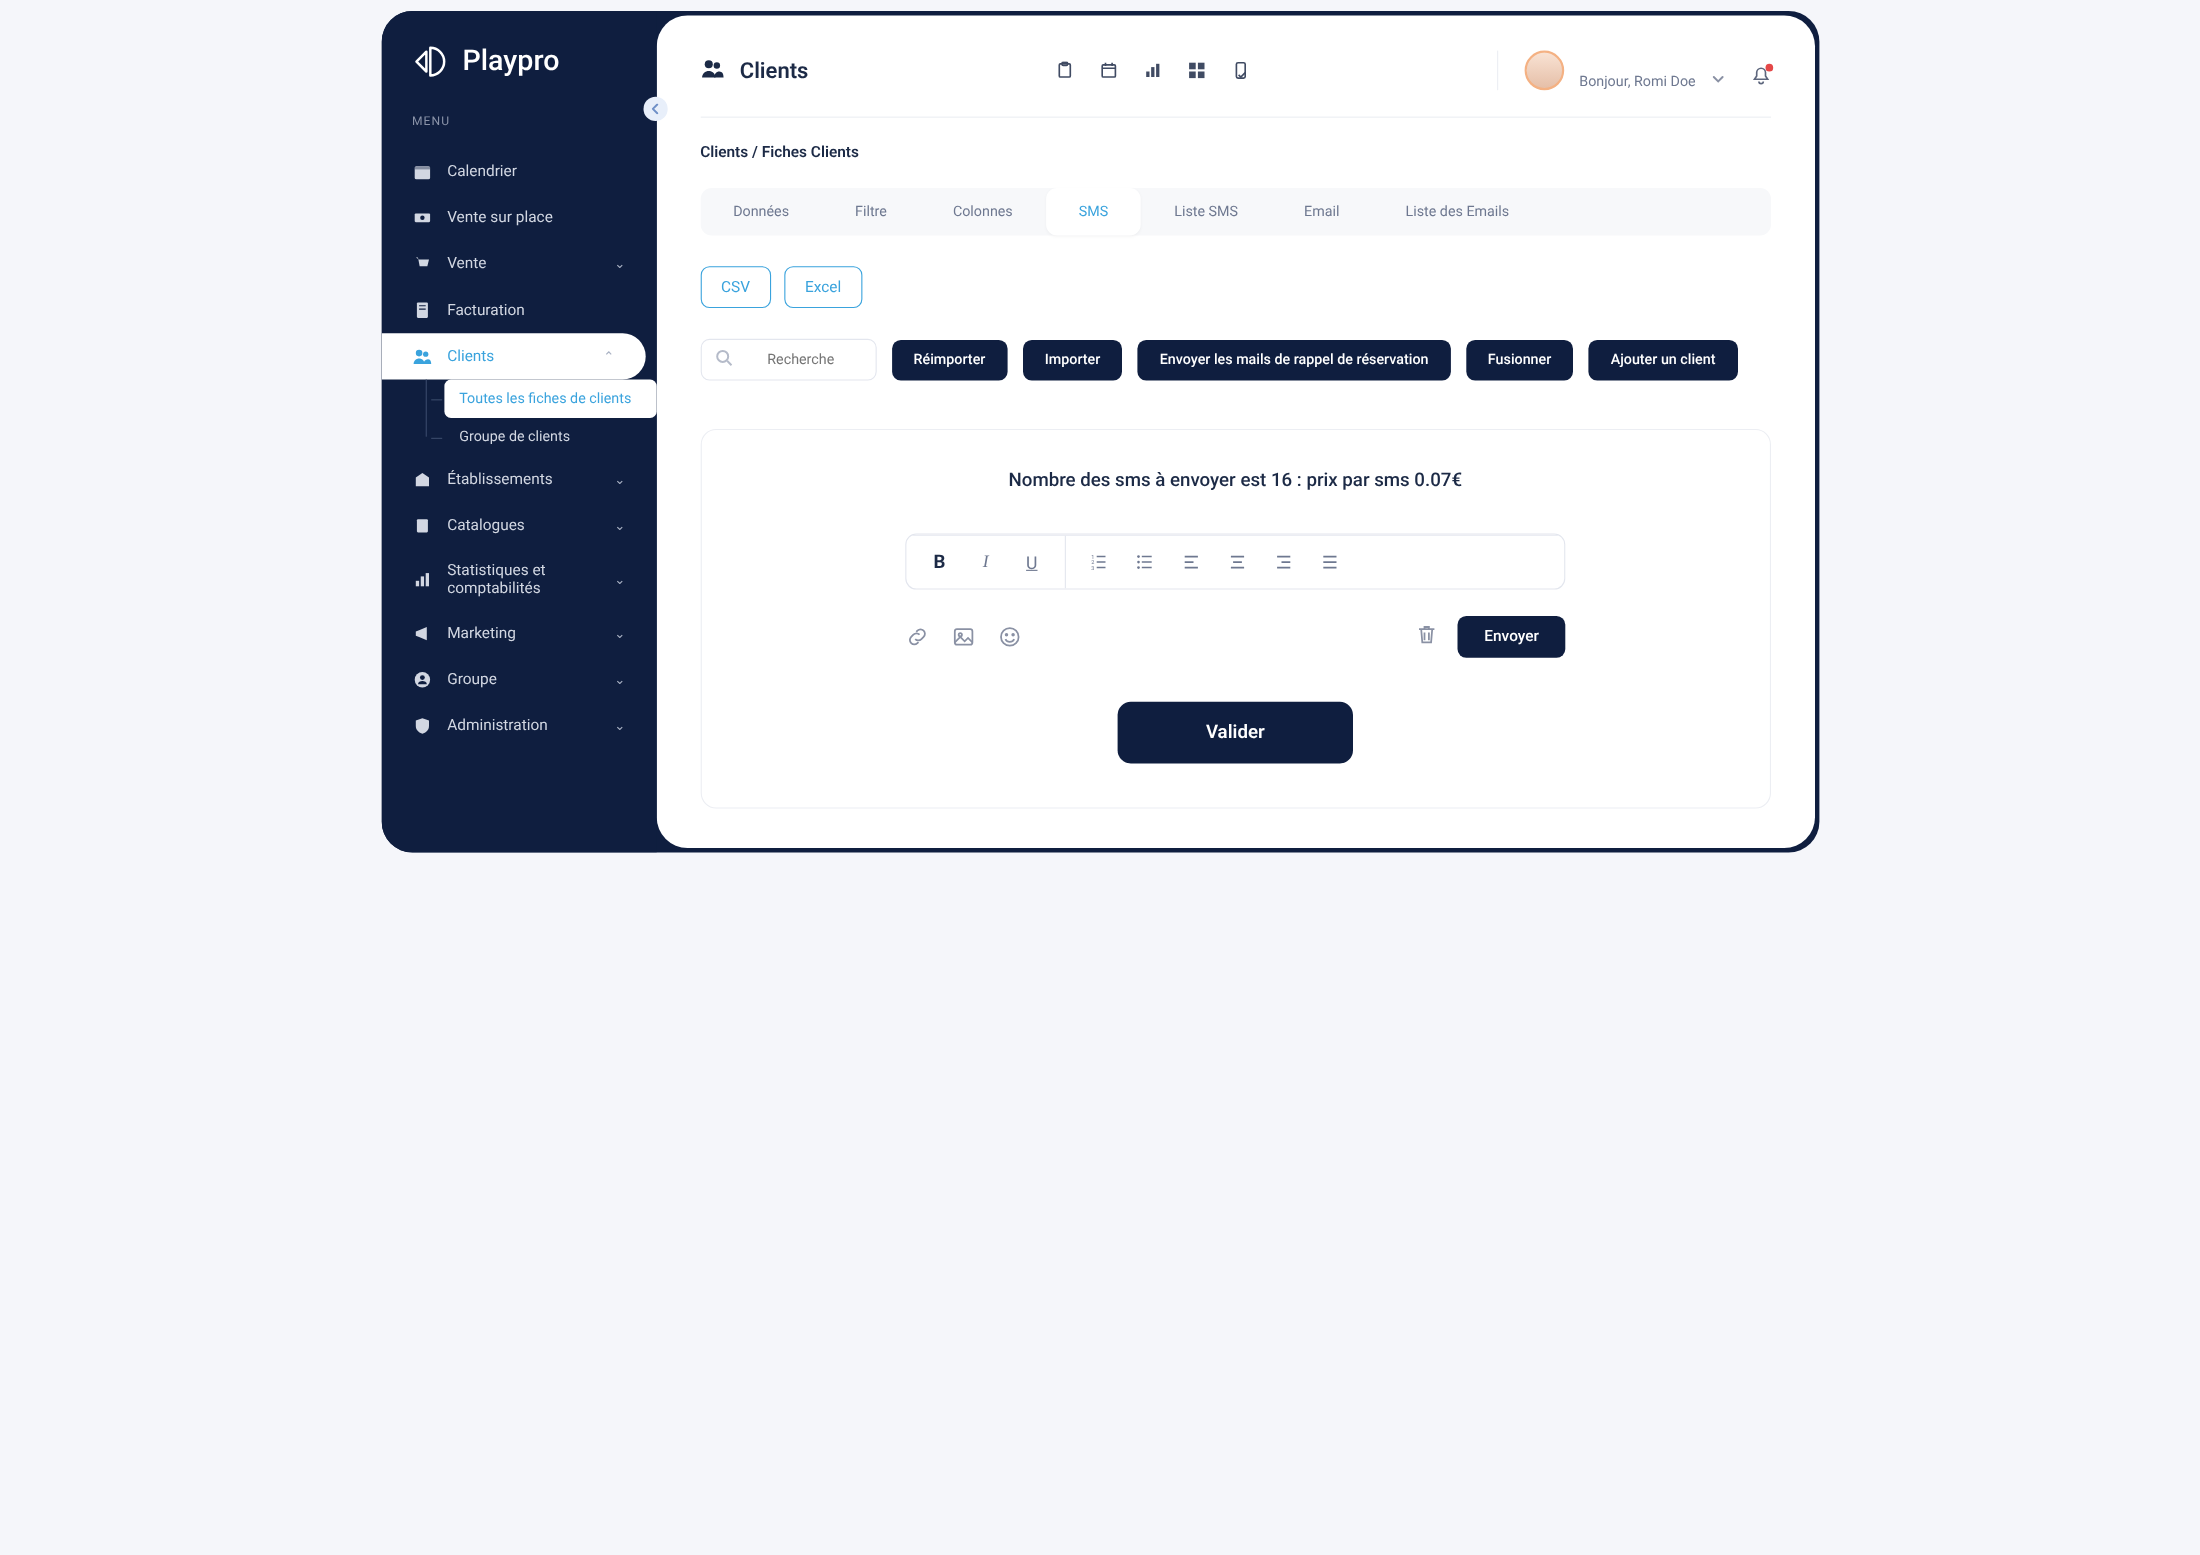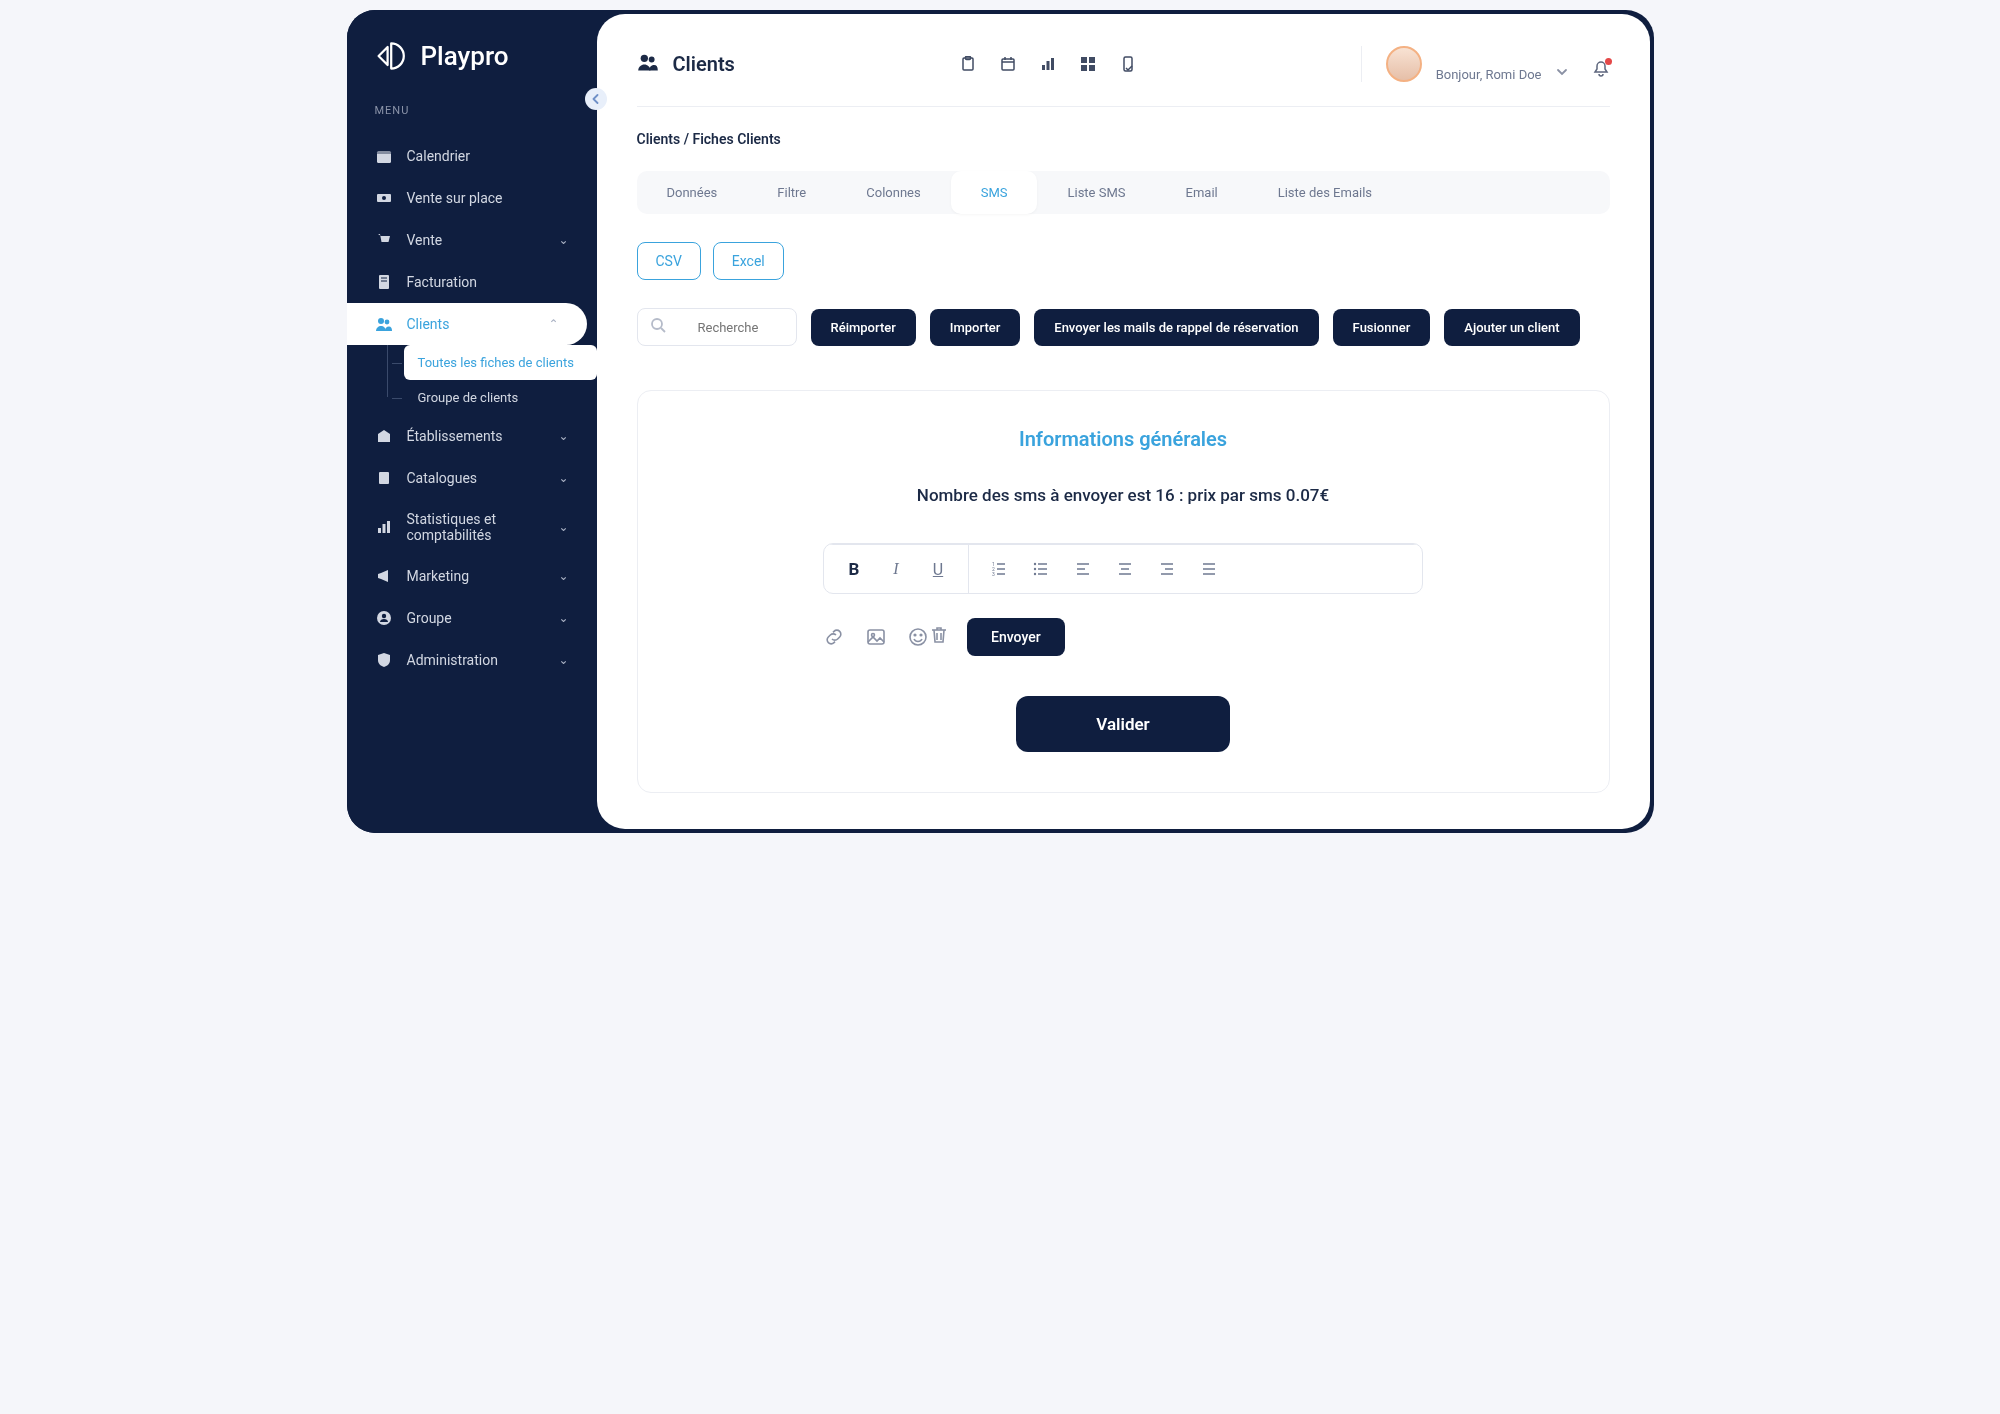--- a/index.html
+++ b/index.html
@@ -60,21 +60,21 @@
     .editor-input { width: 100%; height: 96px; padding: 16px 20px; border: none; resize: none; outline: none; font-size: 14px; color: #333; font-family: inherit; }
     .editor-input::placeholder { color: #a6afc3; }
     .editor-toolbar { display: flex; border-top: 1px solid #e3e6ee; }
     .tb-group { display: flex; padding: 14px 20px; gap: 22px; }
     .tb-group:first-child { border-right: 1px solid #e3e6ee; }
     .tb-btn { width: 20px; height: 20px; display: flex; align-items: center; justify-content: center; color: #6e7890; cursor: pointer; font-size: 16px; }
     .tb-btn.bold { font-weight: 700; color: #1c2a46; font-size: 17px; }
     .tb-btn.italic { font-style: italic; font-family: Georgia, serif; }
     .tb-btn.underline { text-decoration: underline; }
     
-    .attach-row { display: flex; align-items: center; margin-top: 24px; }
+    .attach-row { display: flex; align-items: center; justify-content: space-between; margin-top: 24px; }
     .attach-left { display: flex; gap: 20px; color: #8a91a4; }
     .attach-left .abtn { width: 22px; height: 22px; cursor: pointer; display: flex; align-items: center; justify-content: center; }
     .attach-right { display: flex; align-items: center; gap: 18px; }
     .trash { color: #8a91a4; cursor: pointer; }
     .send-btn { padding: 11px 24px; background: #0f1e3f; color: #fff; border-radius: 8px; font-size: 14px; font-weight: 500; cursor: pointer; border: none; }
     
     .validate-row { margin-top: 40px; display: flex; justify-content: center; }
     .validate-btn { padding: 18px 80px; background: #0f1e3f; color: #fff; border-radius: 12px; font-size: 17px; font-weight: 600; cursor: pointer; border: none; }
   </style>
 </head>
@@ -299,21 +299,20 @@
         <input type="text" placeholder="Recherche" style="">
       </div>
       <button class="act-btn">Réimporter</button>
       <button class="act-btn">Importer</button>
       <button class="act-btn">Envoyer les mails de rappel de réservation</button>
       <button class="act-btn">Fusionner</button>
       <button class="act-btn">Ajouter un client</button>
     </div>
 
     <div class="card">
-      <div class="card-title">Informations générales</div>
       <div class="sms-info">Nombre des sms à envoyer est 16 : prix par sms 0.07€</div>
 
       <div class="editor-wrap">
         <div class="editor">
           <div class="editor-toolbar">
             <div class="tb-group">
               <span class="tb-btn bold">B</span>
               <span class="tb-btn italic">I</span>
               <span class="tb-btn underline">U</span>
             </div>

